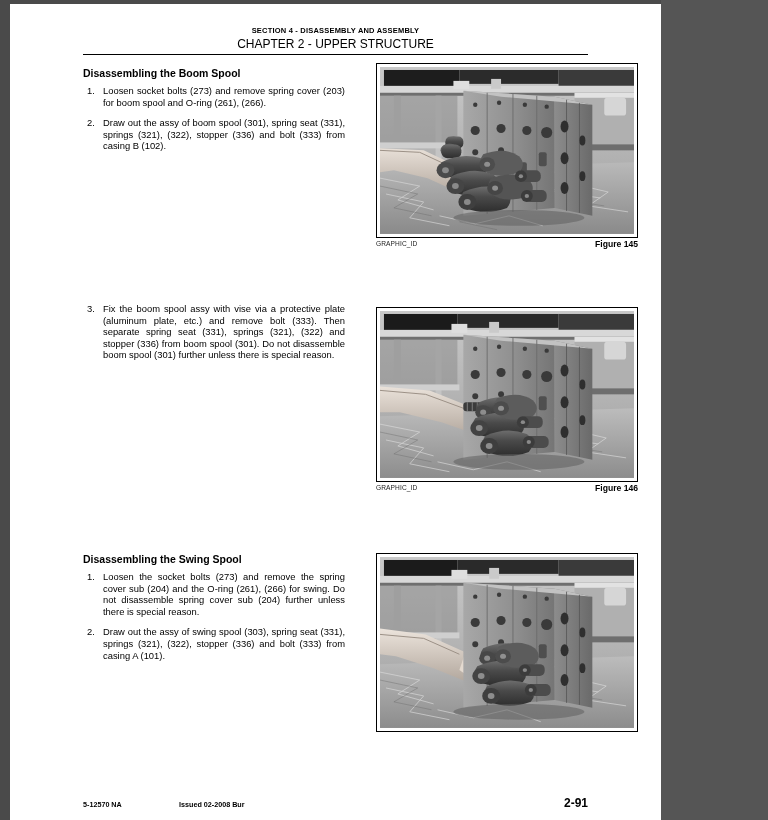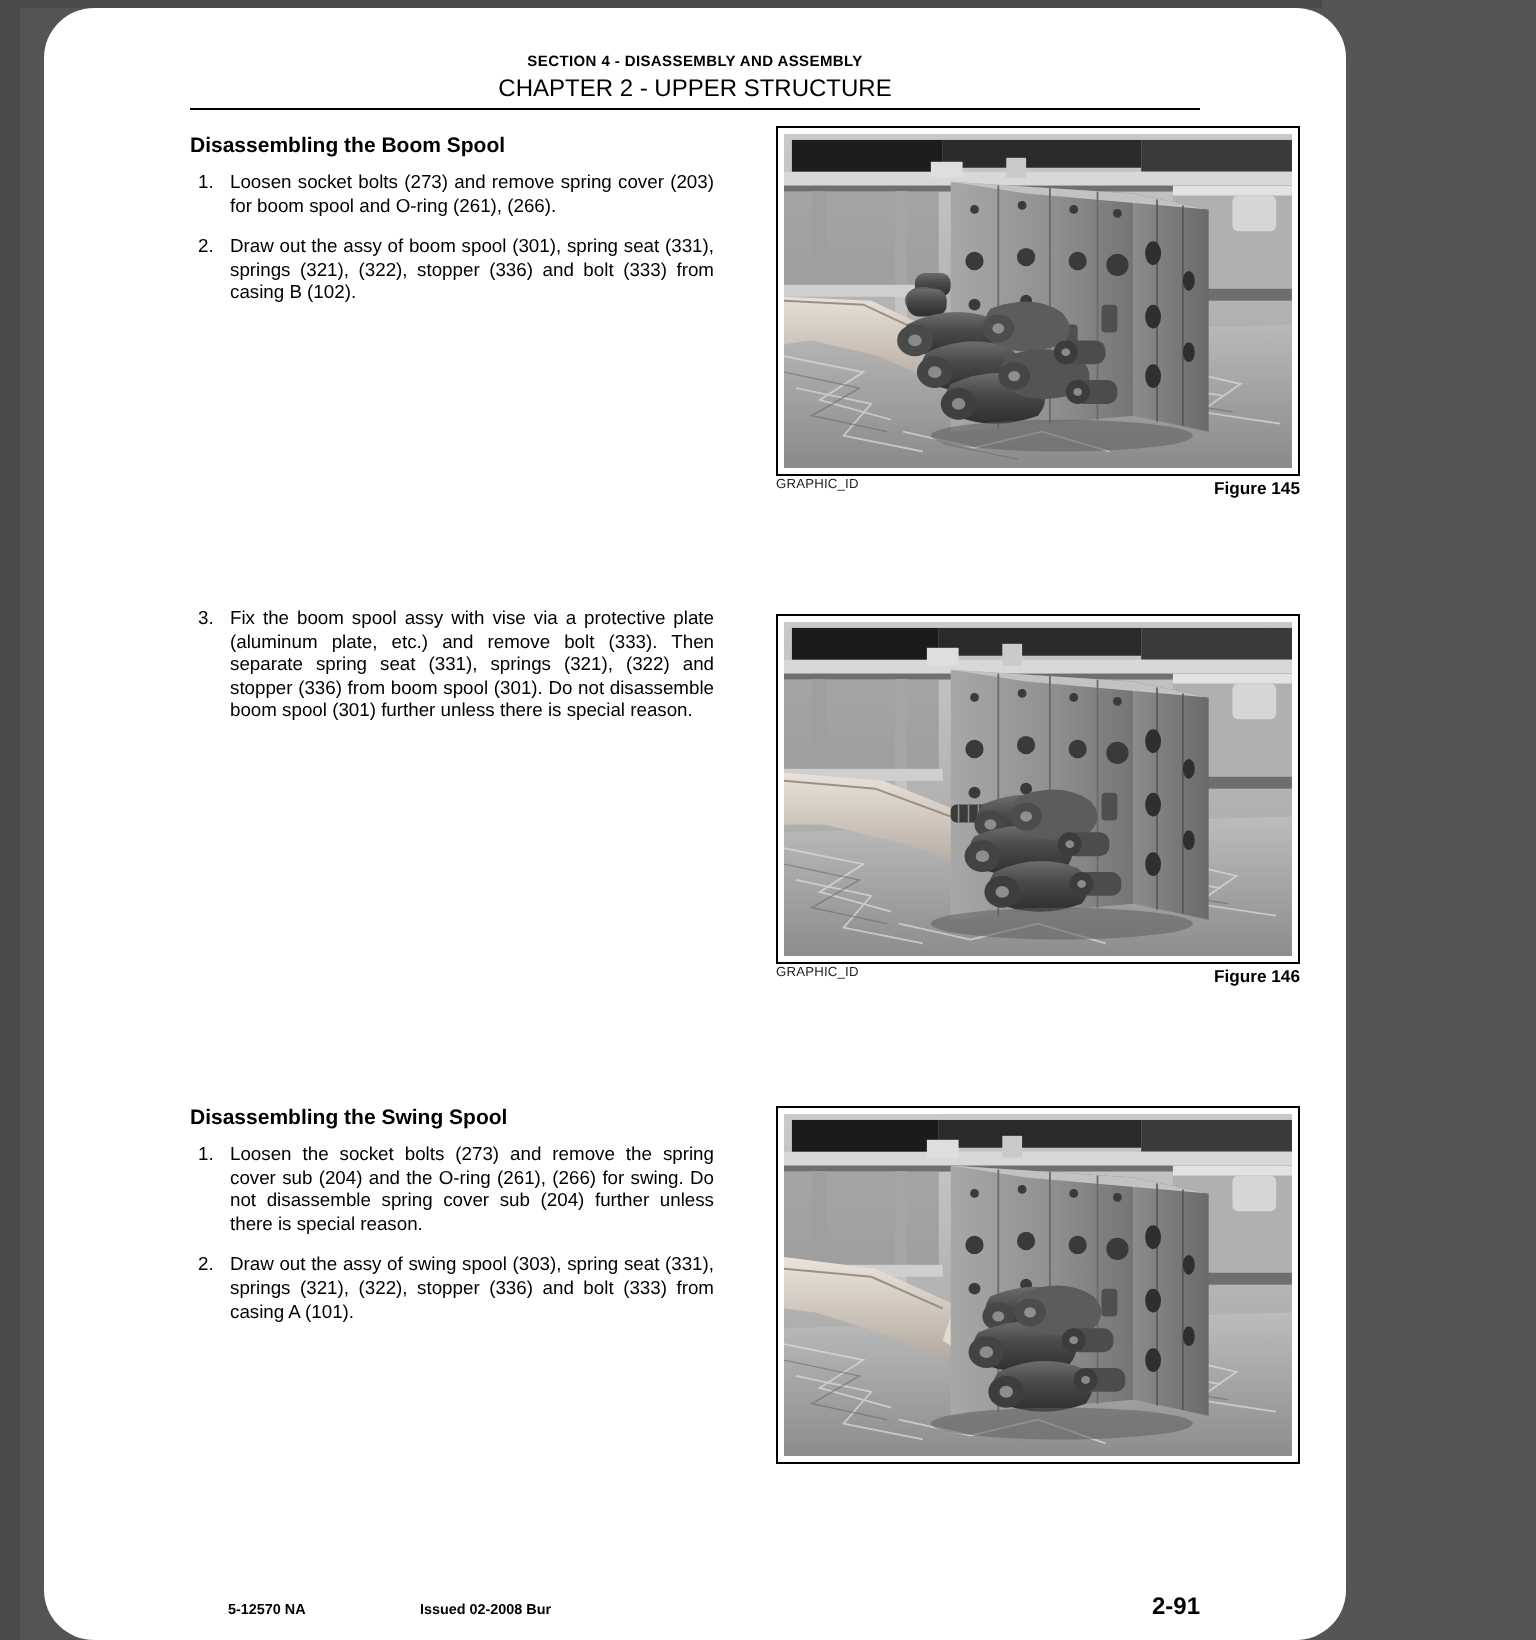--- a/index.html
+++ b/index.html
@@ -37,26 +37,25 @@
     left: 661px;
     width: 107px;
     height: 820px;
     background: #555555;
   }
 
   
   #page {
     position: absolute;
     top: 4px;
-    left: 22px;
+    left: 10px;
     width: 651px;
     height: 816px;
     background: #ffffff;
     overflow: hidden;
-    border-radius: 25px;
   }
 
   
   .page-header {
     text-align: center;
     margin-top: 22px;
   }
   .hdr-section {
     font-size: 7.5px;
     font-weight: bold;
@@ -148,21 +147,21 @@
     width: 262px;
   }
   .photo {
     width: 100%;
     display: block;
     background: #8e8e8e;
   }
   .figure-caption {
     display: flex;
     justify-content: space-between;
-    align-items: flex-start;
+    align-items: center;
     margin-top: 1px;
     width: 262px;
   }
   .graphic-id {
     font-size: 6.6px;
     color: #222;
     letter-spacing: 0.1px;
   }
   .figure-label {
     font-size: 8.6px;
@@ -177,21 +176,20 @@
     right: 73px;
     bottom: 10px;
     display: flex;
     align-items: baseline;
     color: #000;
   }
   .foot-doc {
     font-size: 7.2px;
     font-weight: bold;
     width: 96px;
-    margin-left: 19px;
   }
   .foot-issue {
     font-size: 7.2px;
     font-weight: bold;
     flex: 1;
   }
   .foot-page {
     font-size: 12px;
     font-weight: bold;
     text-align: right;

